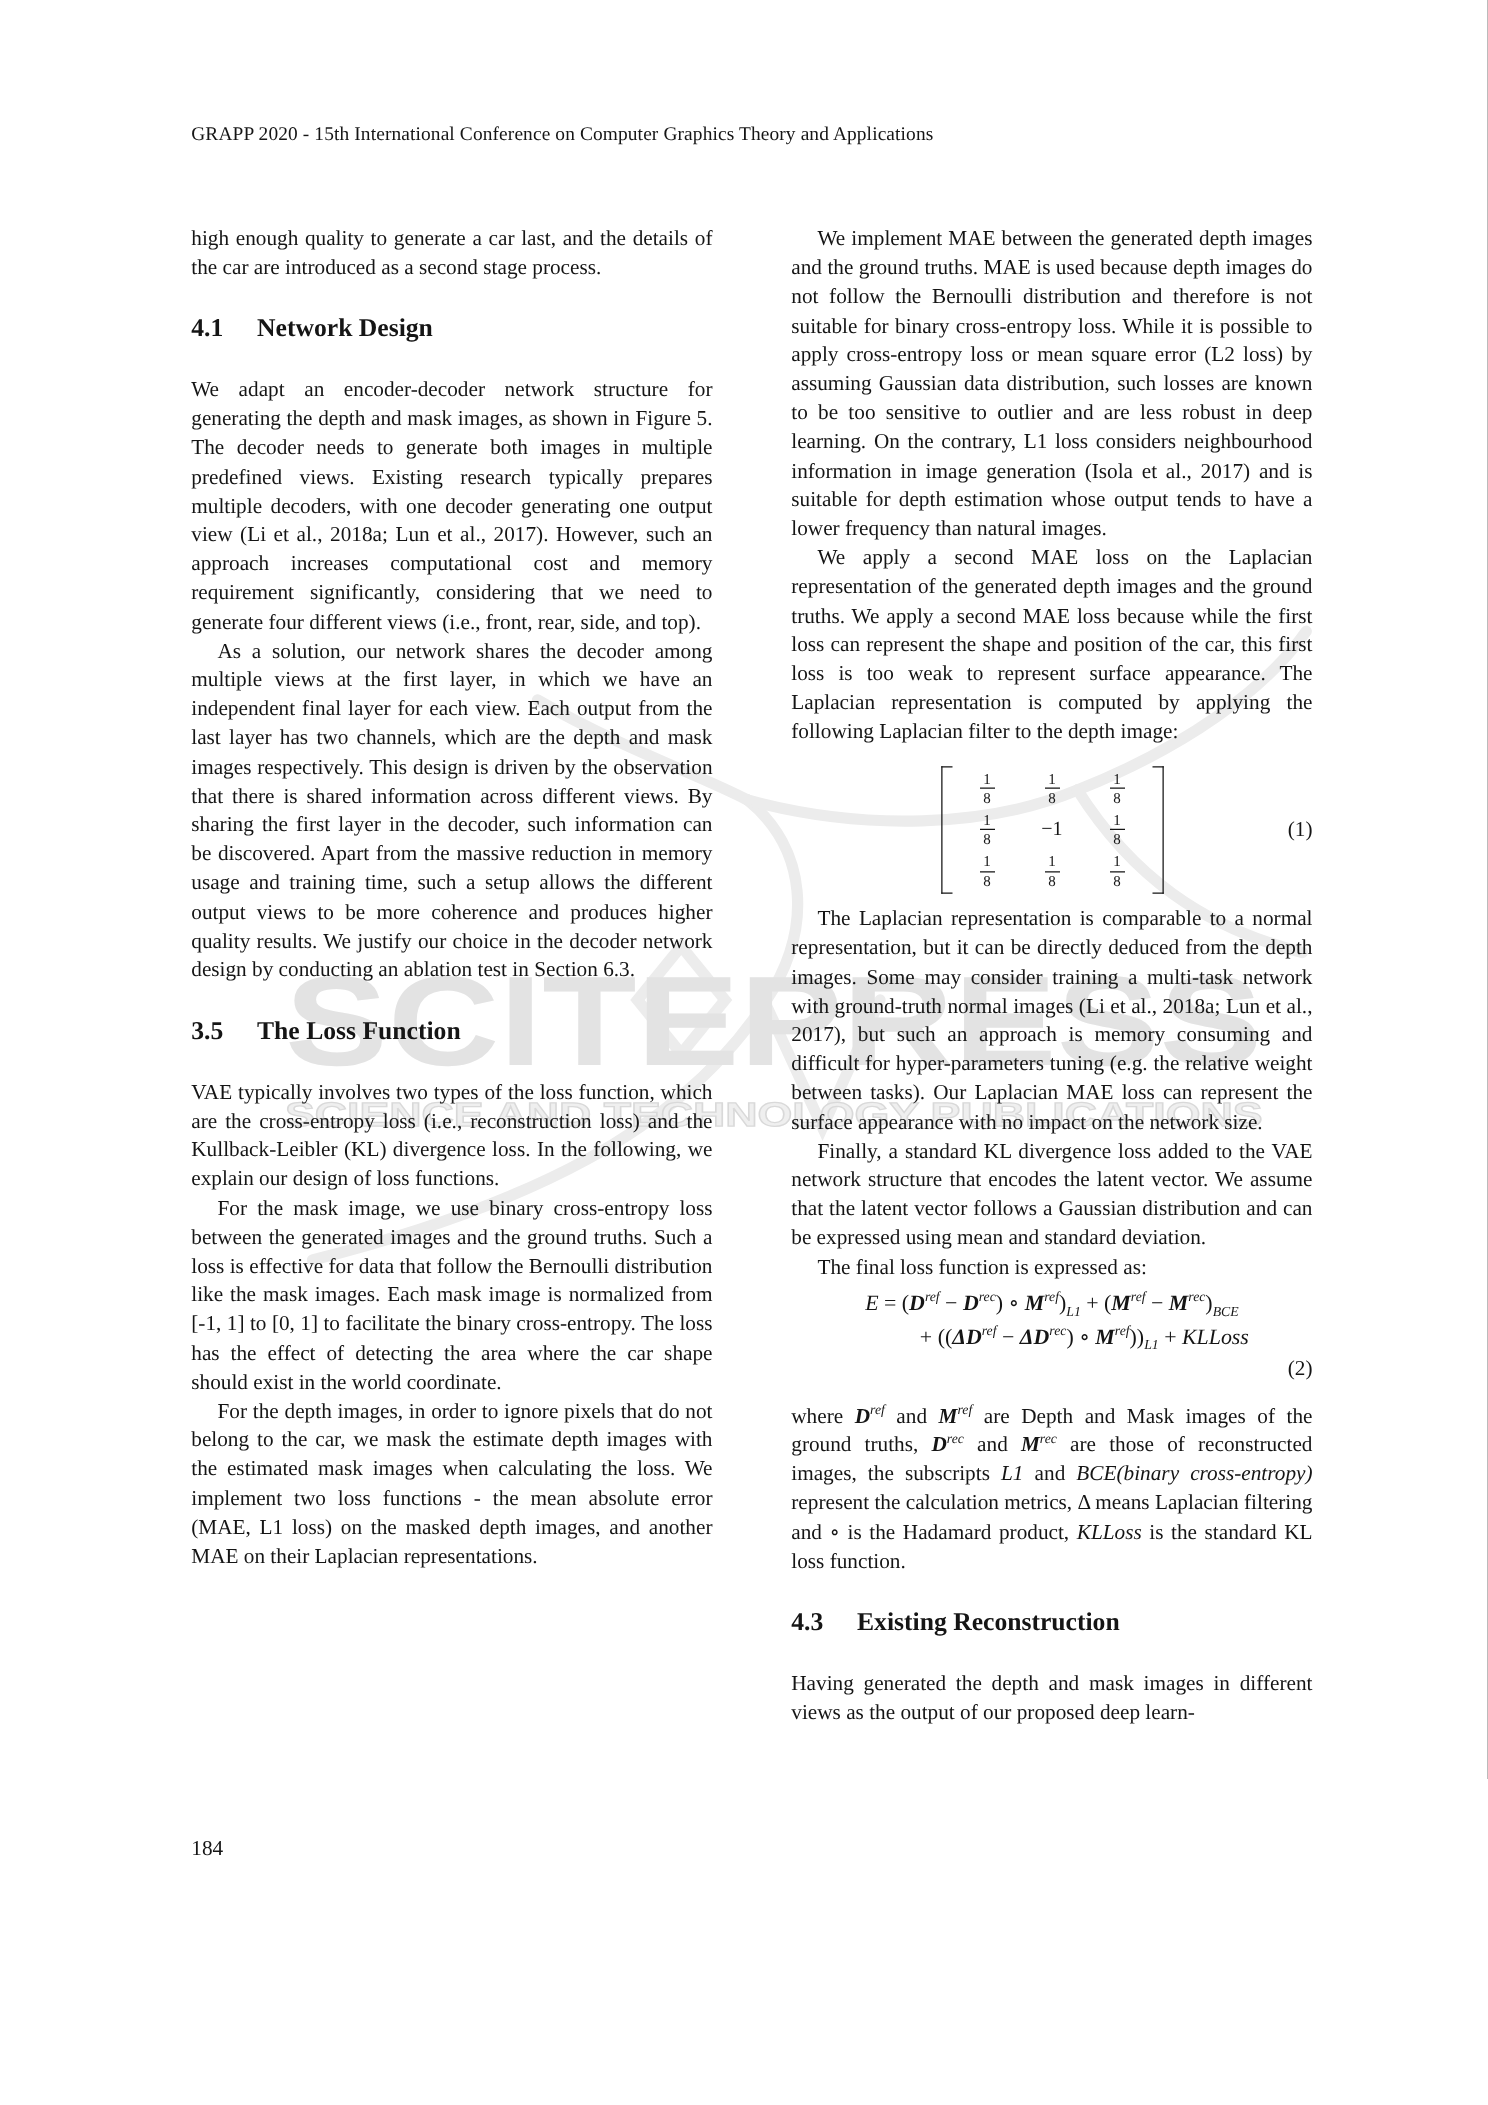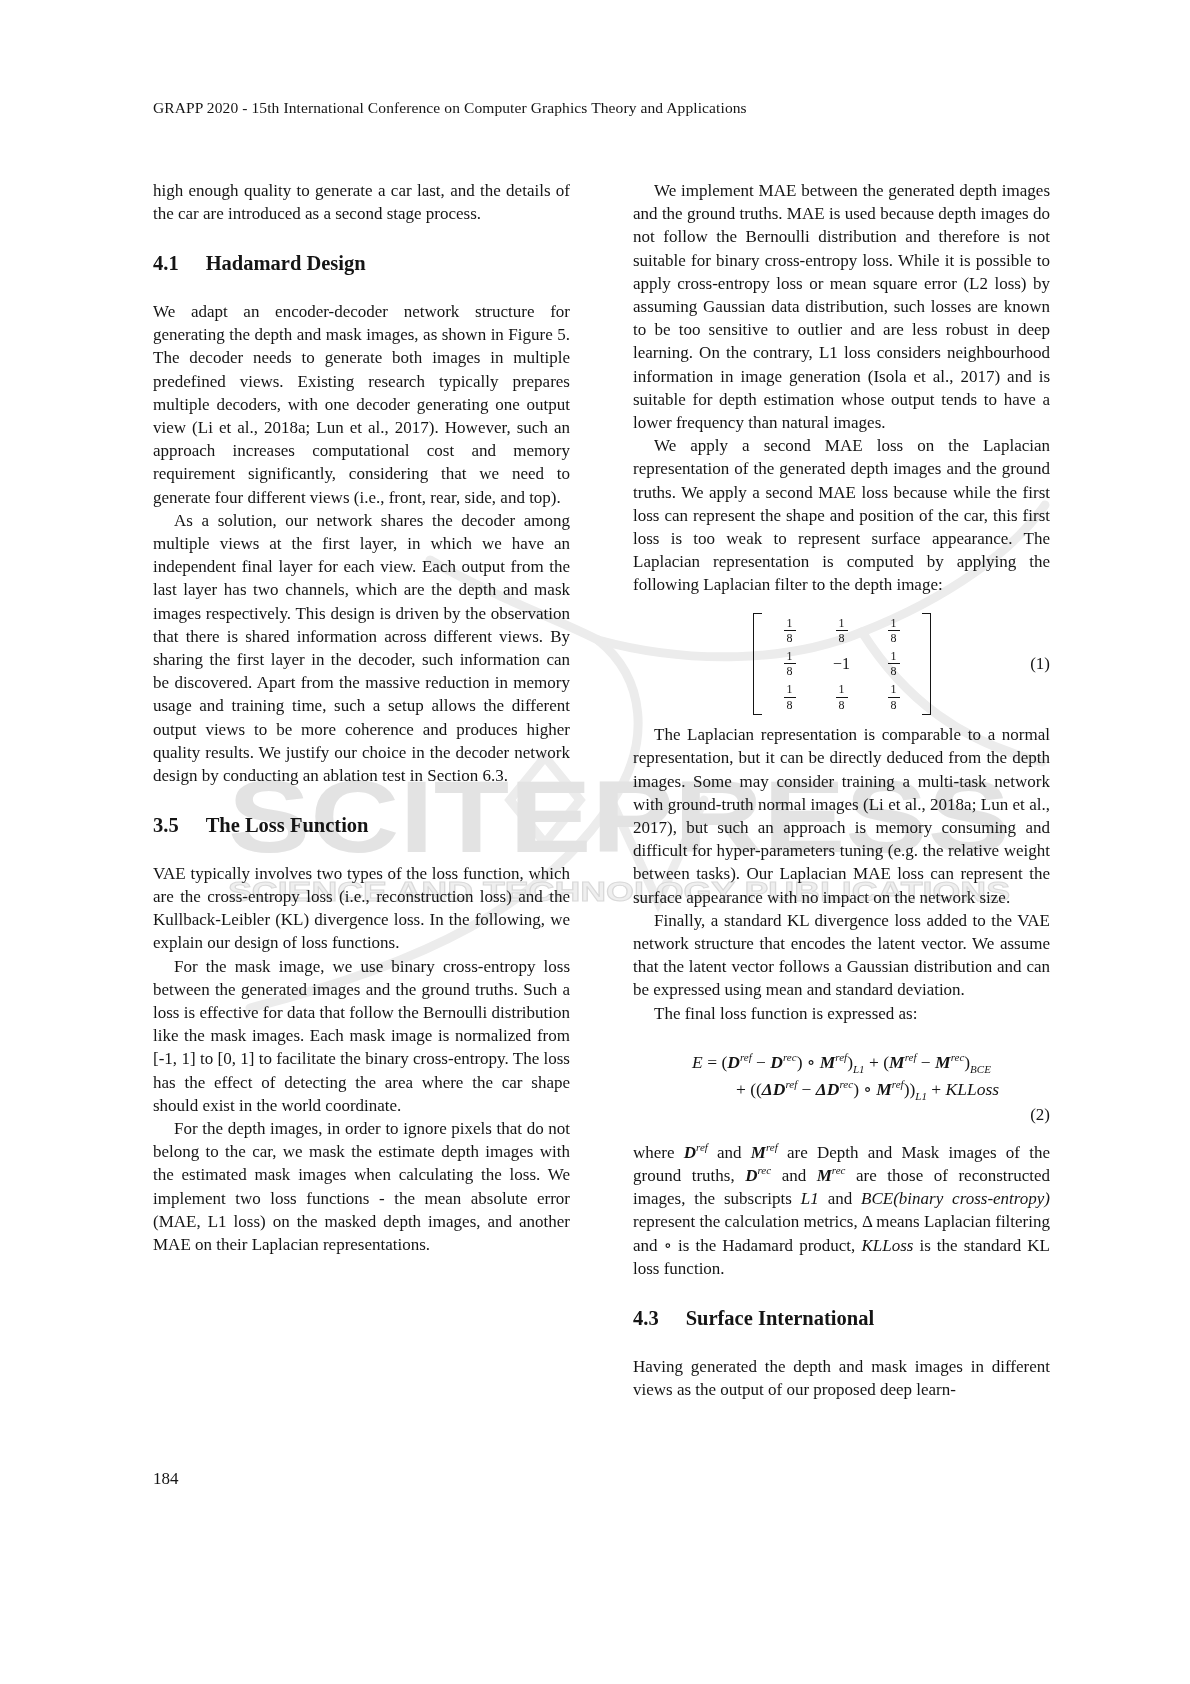--- a/index.html
+++ b/index.html
@@ -36,21 +36,21 @@
   .bracket.r { border-right:1.7px solid #151515; border-top:1.7px solid #151515; border-bottom:1.7px solid #151515; }
   .matrix { display:grid; grid-template-columns:repeat(3,52px); row-gap:5px; padding:4px 2px;
             justify-items:center; align-items:center; }
   .frac { display:inline-flex; flex-direction:column; align-items:center; font-size:12px; line-height:1.05; }
   .frac .fden { border-top:1px solid #151515; padding:1px 3px 0 3px; }
   .frac .fnum { padding:0 3px 1px 3px; }
   .mcenter { font-size:16px; }
   .eq-no { position:absolute; right:0; top:50%; transform:translateY(-50%); font-size:17px; }
 
   
-  .eq2-block { margin:24px 0 2px 0; font-size:17.5px; }
+  .eq2-block { margin:4px 0 2px 0; font-size:17.5px; }
   .eq-line { text-align:center; line-height:27px; }
   .eq-line.second { padding-left:52px; }
   .eq2-no { text-align:right; font-size:17px; margin:2px 0 16px 0; }
 
   .footer { position:absolute; left:137px; top:1469px; font-size:17px; }
 
   .wm text { font-family:"Liberation Sans","DejaVu Sans",sans-serif; }
 </style>
 </head>
 <body>
@@ -73,21 +73,21 @@
   </svg>
 
   <div class="content">
 
     <div class="header">GRAPP 2020 - 15th International Conference on Computer Graphics Theory and Applications</div>
 
     <div class="col col-left">
       <p class="body">high enough quality to generate a car last, and the details of the car are introduced as a second stage process.</p>
 
       <h2 class="sec">
-        <span class="num">4.1</span><span>Hadamard Design</span>
+        <span class="num">4.1</span><span>Network Design</span>
       </h2>
 
       <p class="body">We adapt an encoder-decoder network structure for generating the depth and mask images, as shown in Figure 5. The decoder needs to generate both images in multiple predefined views. Existing research typically prepares multiple decoders, with one decoder generating one output view (Li et al., 2018a; Lun et al., 2017). However, such an approach increases computational cost and memory requirement significantly, considering that we need to generate four different views (i.e., front, rear, side, and top).</p>
       <p class="body ind">As a solution, our network shares the decoder among multiple views at the first layer, in which we have an independent final layer for each view. Each output from the last layer has two channels, which are the depth and mask images respectively. This design is driven by the observation that there is shared information across different views. By sharing the first layer in the decoder, such information can be discovered. Apart from the massive reduction in memory usage and training time, such a setup allows the different output views to be more coherence and produces higher quality results. We justify our choice in the decoder network design by conducting an ablation test in Section 6.3.</p>
 
       <h2 class="sec">
         <span class="num">3.5</span><span>The Loss Function</span>
       </h2>
 
       <p class="body">VAE typically involves two types of the loss function, which are the cross-entropy loss (i.e., reconstruction loss) and the Kullback-Leibler (KL) divergence loss. In the following, we explain our design of loss functions.</p>
@@ -148,21 +148,21 @@
 
       <div class="eq2-block">
         <div class="eq-line"><span class="it">E</span><span> = (</span><span class="bi">D</span><sup class="m">ref</sup><span> − </span><span class="bi">D</span><sup class="m">rec</sup><span>) ∘ </span><span class="bi">M</span><sup class="m">ref</sup><span>)</span><sub class="m">L1</sub><span> + (</span><span class="bi">M</span><sup class="m">ref</sup><span> − </span><span class="bi">M</span><sup class="m">rec</sup><span>)</span><sub class="m">BCE</sub></div>
         <div class="eq-line second"><span>+ ((</span><span class="bi">ΔD</span><sup class="m">ref</sup><span> − </span><span class="bi">ΔD</span><sup class="m">rec</sup><span>) ∘ </span><span class="bi">M</span><sup class="m">ref</sup><span>))</span><sub class="m">L1</sub><span> + </span><span class="it">KLLoss</span></div>
       </div>
       <div class="eq2-no">(2)</div>
 
       <p class="body"><span>where </span><span class="bi">D</span><sup class="m">ref</sup><span> and </span><span class="bi">M</span><sup class="m">ref</sup><span> are Depth and Mask images of the ground truths, </span><span class="bi">D</span><sup class="m">rec</sup><span> and </span><span class="bi">M</span><sup class="m">rec</sup><span> are those of reconstructed images, the subscripts </span><span class="it">L1</span><span> and </span><span class="it">BCE(binary cross-entropy)</span><span> represent the calculation metrics, </span><span>Δ</span><span> means Laplacian filtering and </span><span>∘</span><span> is the Hadamard product, </span><span class="it">KLLoss</span><span> is the standard KL loss function.</span></p>
 
       <h2 class="sec">
-        <span class="num">4.3</span><span>Surface International</span>
+        <span class="num">4.3</span><span>Existing Reconstruction</span>
       </h2>
 
       <p class="body">Having generated the depth and mask images in different views as the output of our proposed deep learn-</p>
     </div>
 
     <div class="footer">184</div>
   </div>
 </div>
 
 </body></html>

